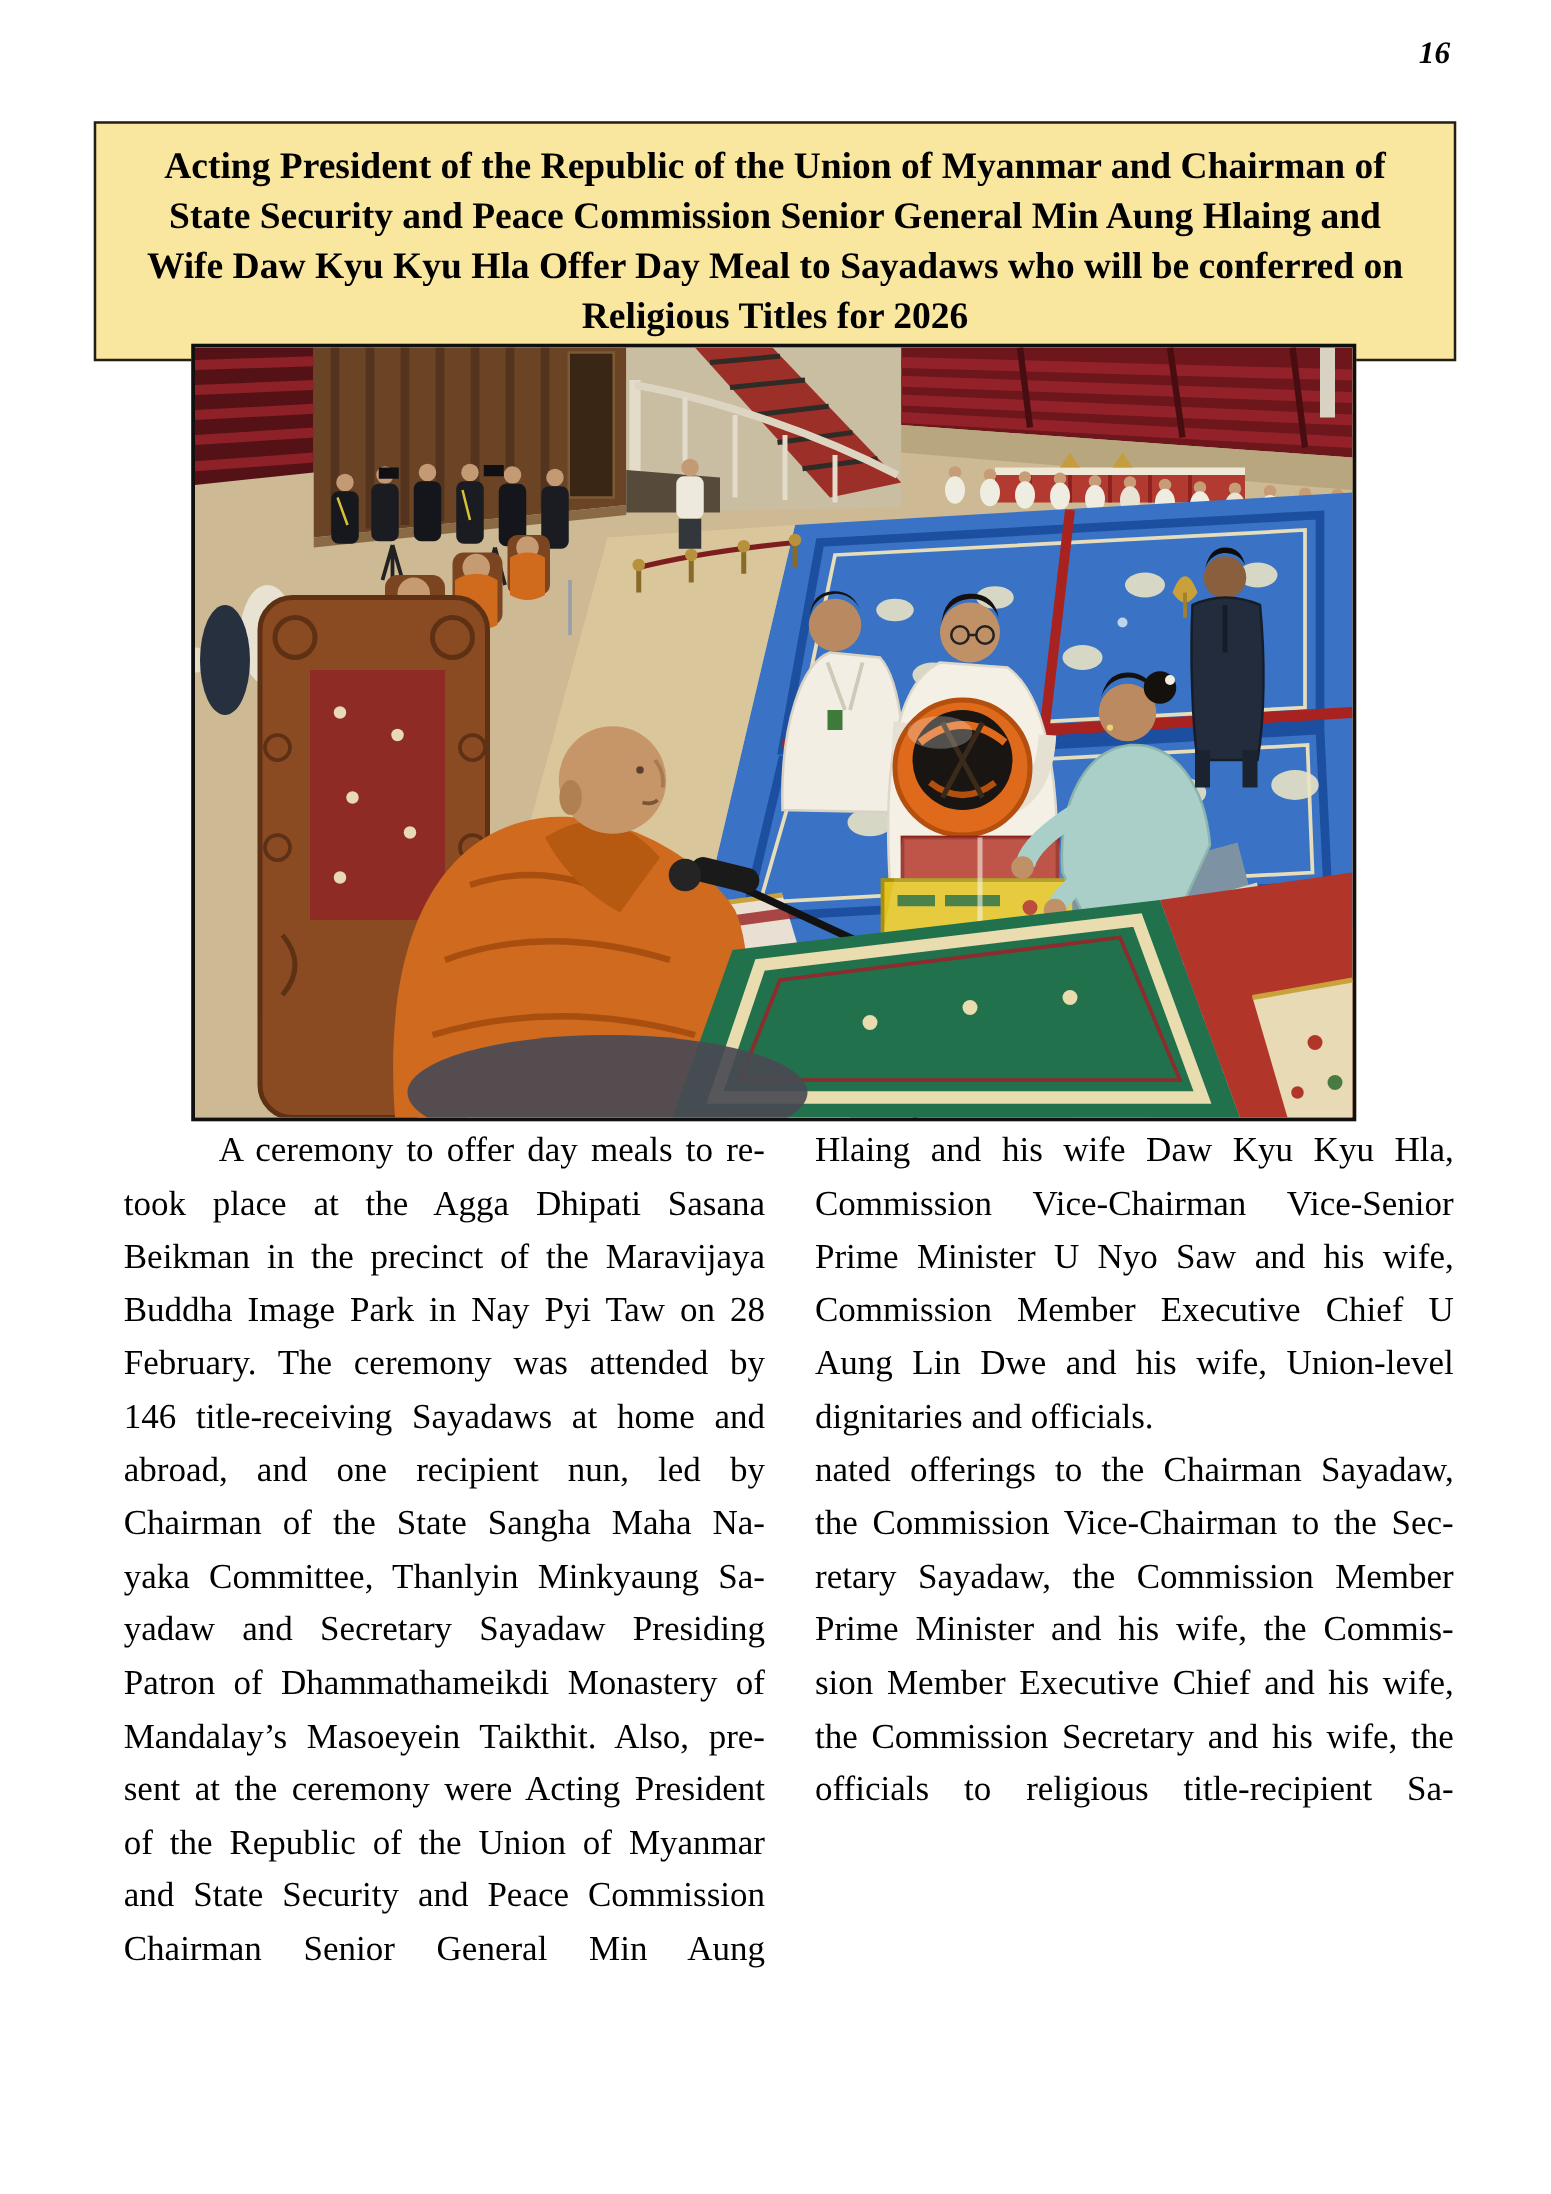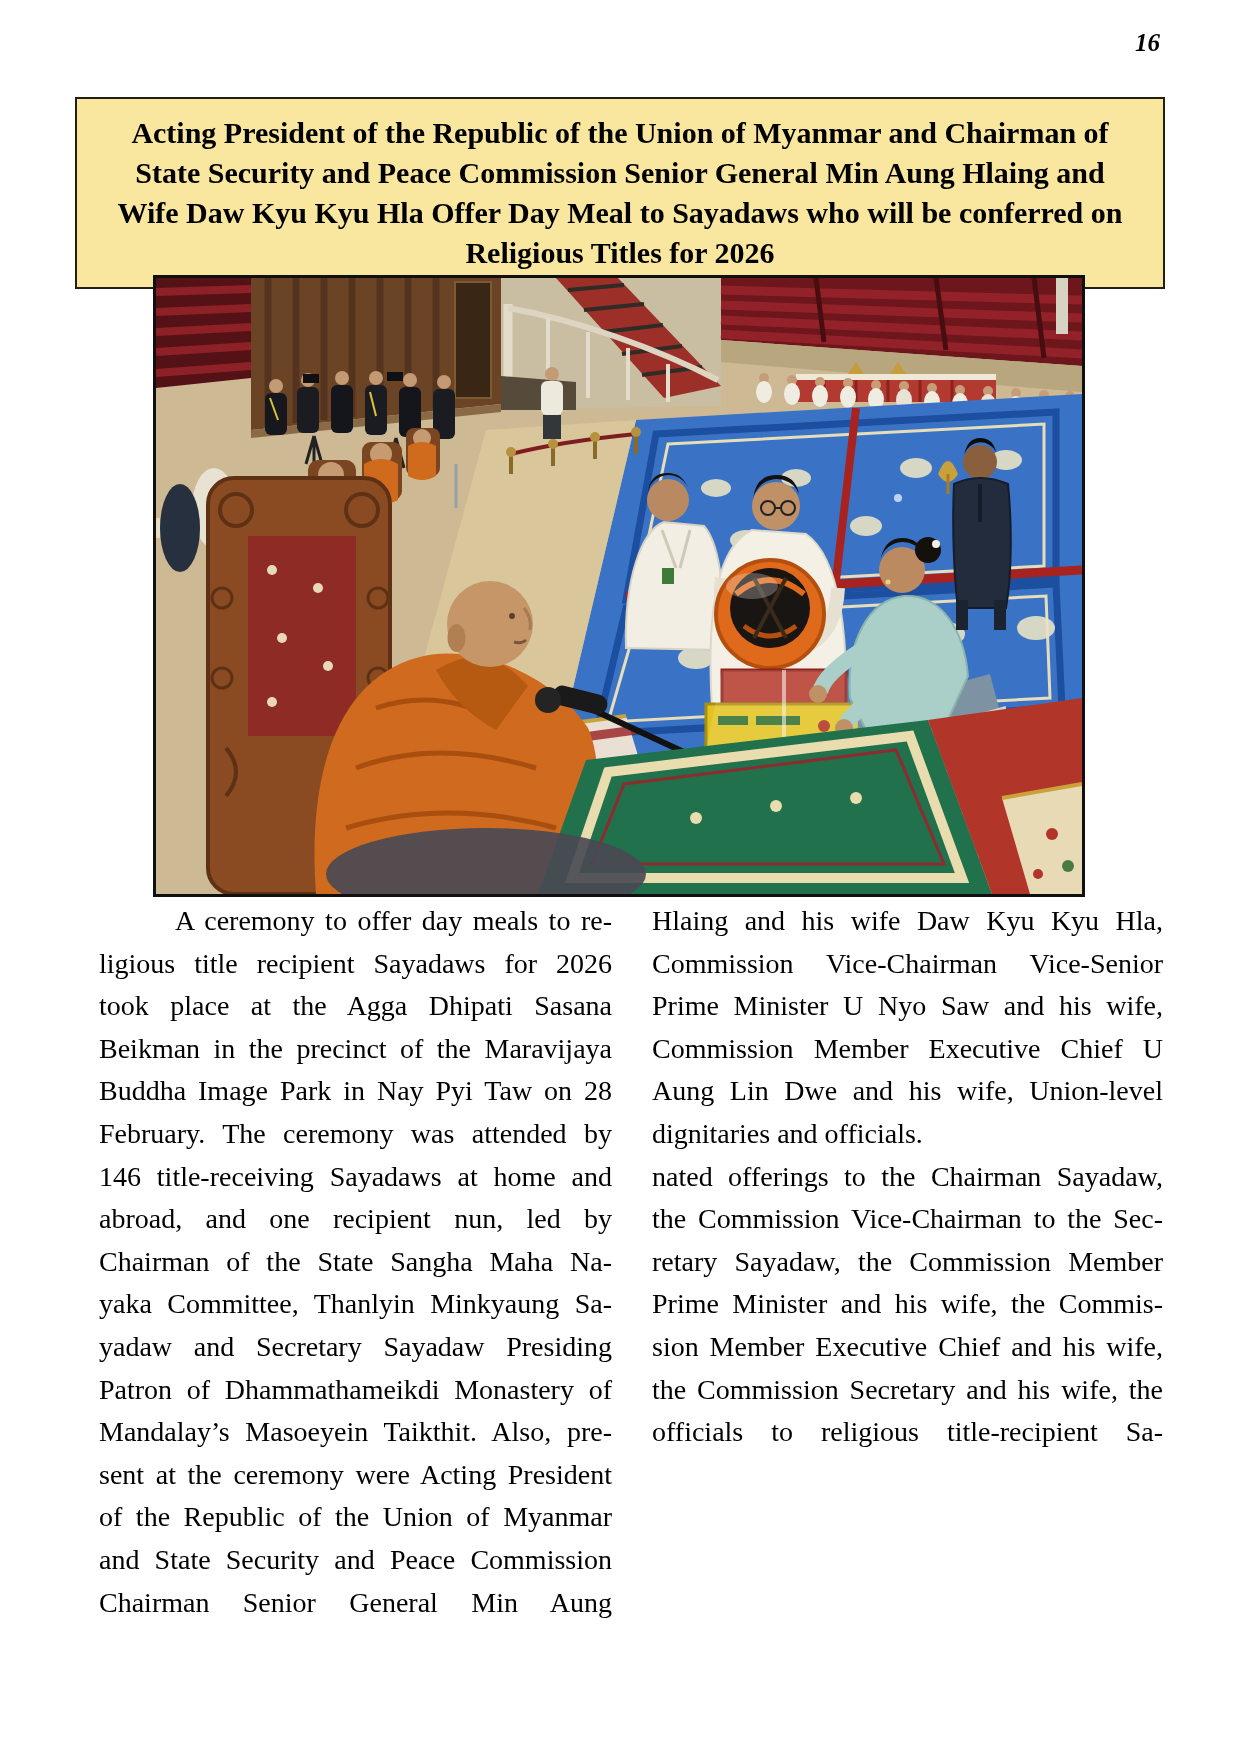--- a/index.html
+++ b/index.html
@@ -365,21 +365,20 @@
       <circle cx="882" cy="596" r="5" fill="#b23529"></circle>
       <path d="M846,520 L926,506" stroke="#caa23c" stroke-width="4"></path>
     </g>
 
     <ellipse cx="330" cy="596" rx="160" ry="46" fill="#4a4a52" opacity="0.92"></ellipse>
   </svg>
 </div>
 
 <div class="col col-left">
   <div class="tline indent">A ceremony to offer day meals to re-</div>
-  <div class="tline">ligious title recipient Sayadaws for 2026</div>
   <div class="tline">took place at the Agga Dhipati Sasana</div>
   <div class="tline">Beikman in the precinct of the Maravijaya</div>
   <div class="tline">Buddha Image Park in Nay Pyi Taw on 28</div>
   <div class="tline">February. The ceremony was attended by</div>
   <div class="tline">146 title-receiving Sayadaws at home and</div>
   <div class="tline">abroad, and one recipient nun, led by</div>
   <div class="tline">Chairman of the State Sangha Maha Na-</div>
   <div class="tline">yaka Committee, Thanlyin Minkyaung Sa-</div>
   <div class="tline">yadaw and Secretary Sayadaw Presiding</div>
   <div class="tline">Patron of Dhammathameikdi Monastery of</div>

